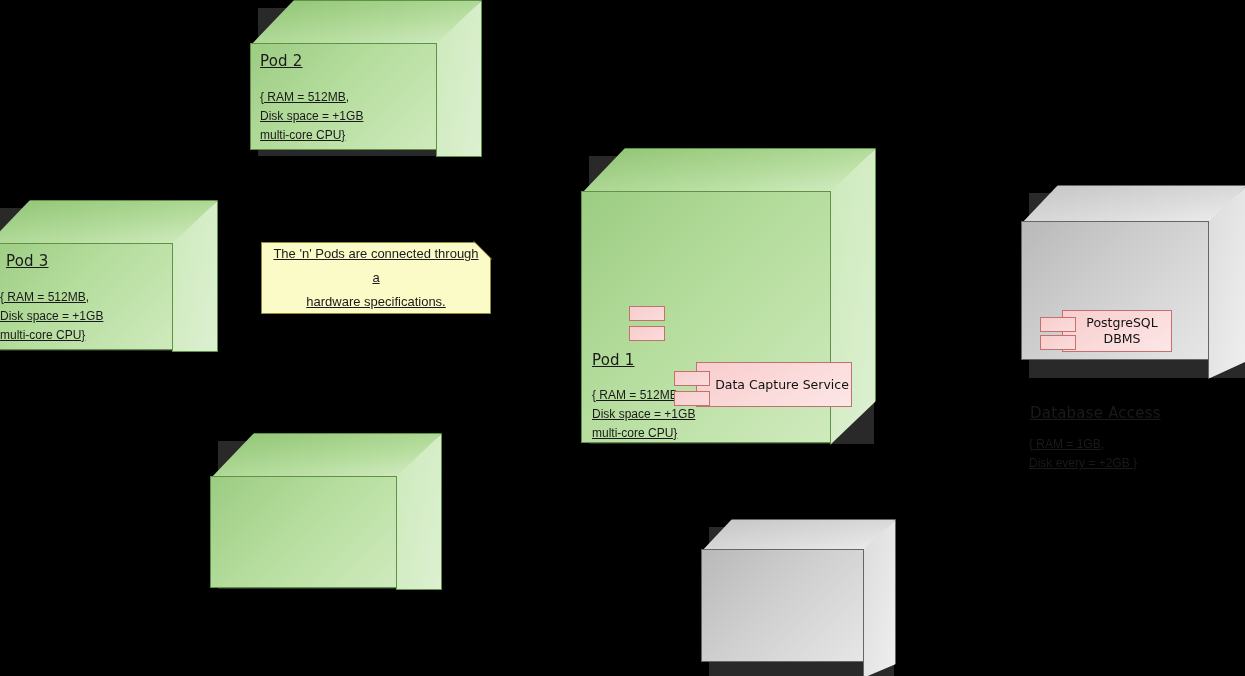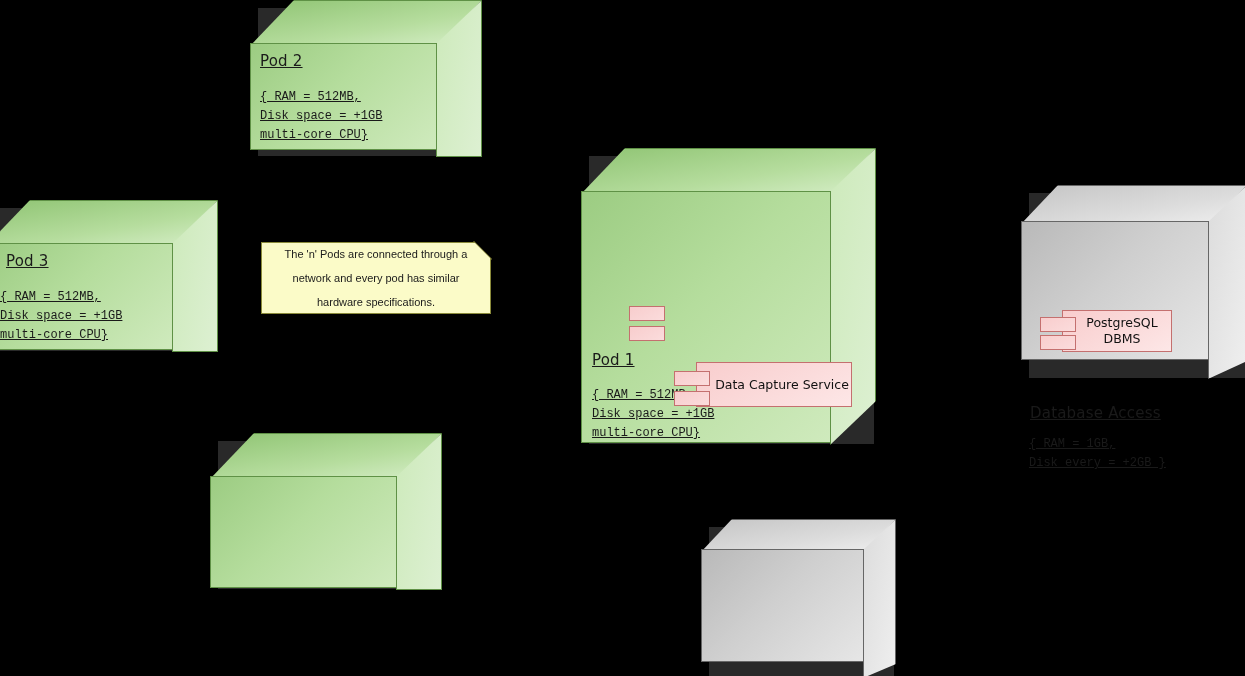--- a/index.html
+++ b/index.html
@@ -70,21 +70,21 @@
     position: absolute;
     font-family: "DejaVu Sans", sans-serif;
     font-size: 15px;
     color: #1a1a1a;
     text-decoration: underline;
     white-space: nowrap;
     letter-spacing: 0.2px;
   }
   .node-spec {
     position: absolute;
-    font-family: Liberation Mono, monospace;
+    font-family: Liberation Sans, sans-serif;
     font-size: 12px;
     color: #1a1a1a;
     line-height: 19px;
     white-space: nowrap;
   }
   .node-spec .specline {
     display: block;
     text-decoration: underline;
   }
 
@@ -169,27 +169,28 @@
     z-index: 2;
   }
   .note .ntext {
     position: absolute;
     inset: 0;
     display: flex;
     flex-direction: column;
     align-items: center;
     justify-content: center;
     font-family: "Liberation Sans", sans-serif;
-    font-size: 11px;
+    font-size: 13px;
     color: #1a1a1a;
     line-height: 24px;
     text-align: center;
     padding: 0 8px;
     box-sizing: border-box;
     z-index: 1;
+    text-decoration: underline;
   }
   .note .ntext span { display: block; }
 </style>
 </head>
 <body>
 
 <div id="canvas">
 
   <div class="node pod" style="left:250px; top:0px; width:197px; height:155px;">
     <div class="shadow" style="left:8px; top:8px; width:222px; height:148px;"></div>
@@ -294,18 +295,17 @@
     <div class="front" style="left:0px; top:30px; width:163px; height:113px;"></div>
 
   </div>
 
   <div class="note" style="left:261px; top:242px; width:230px; height:72px;">
     <div class="nbody"></div>
     <div class="nfold-edge"></div>
     <div class="nfold"></div>
     <div class="ntext">
       <span>The 'n' Pods are connected through a</span>
-      <span>network and every pod has similar</span>
       <span>hardware specifications.</span>
     </div>
   </div>
 
 </div>
 
 </body></html>

